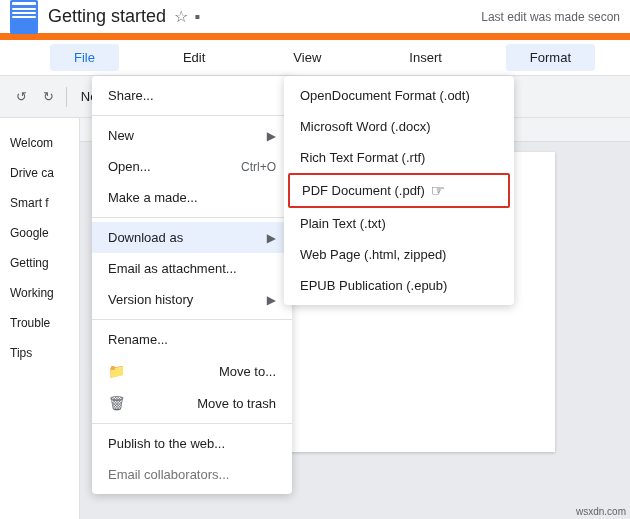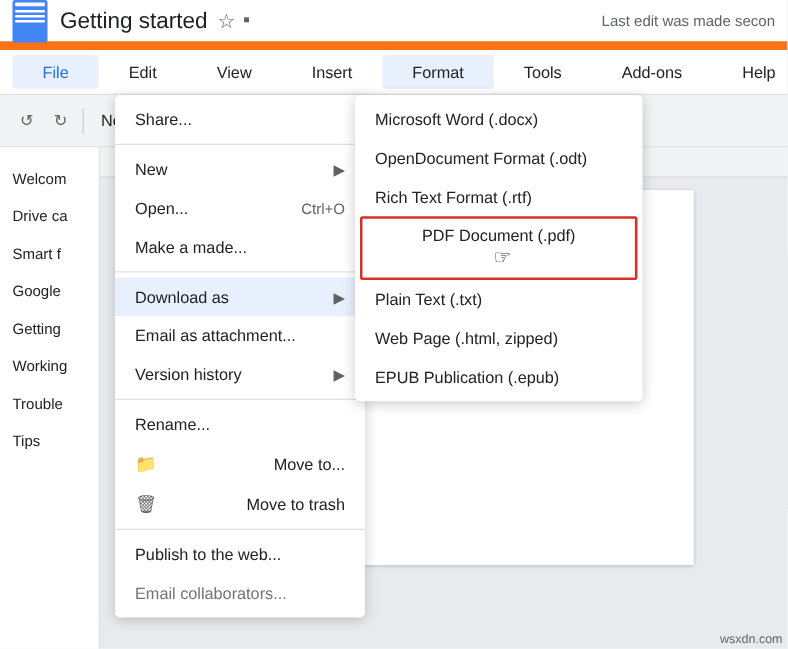--- a/index.html
+++ b/index.html
@@ -76,20 +76,21 @@
       height: 36px;
       border-bottom: 1px solid #e0e0e0;
     }
     .menu-item {
       padding: 6px 24px;
       font-size: 13px;
       color: #202124;
       cursor: pointer;
       border-radius: 3px;
       white-space: nowrap;
+      margin-left: 40px;
     }
     .menu-item.active {
       background: #e8f0fe;
       color: #1a73e8;
     }
     .menu-item.format-active {
       background: #e8f0fe;
     }
 
     
@@ -243,21 +244,20 @@
       color: #202124;
       cursor: pointer;
       white-space: nowrap;
     }
     .submenu-item.highlighted {
       background: #fff;
       border: 2px solid #d93025;
       border-radius: 2px;
       margin: 0 4px;
       padding: 6px 12px;
-      flex-direction: column;
     }
     .cursor-hand {
       display: inline-block;
       margin-left: 6px;
       font-size: 16px;
     }
 
     .watermark {
       position: absolute;
       bottom: 2px;
@@ -378,24 +378,24 @@
   <div class="dropdown-item">
     <span>Publish to the web...</span>
   </div>
   <div class="dropdown-item disabled">
     <span>Email collaborators...</span>
   </div>
 </div>
 
 <div class="download-submenu">
   <div class="submenu-item">
+    <span>OpenDocument Format (.odt)</span>
+  </div>
+  <div class="submenu-item">
     <span>Microsoft Word (.docx)</span>
-  </div>
-  <div class="submenu-item">
-    <span>OpenDocument Format (.odt)</span>
   </div>
   <div class="submenu-item">
     <span>Rich Text Format (.rtf)</span>
   </div>
   <div class="submenu-item highlighted">
     <span>PDF Document (.pdf)</span>
     <span class="cursor-hand">☞</span>
   </div>
   <div class="submenu-item">
     <span>Plain Text (.txt)</span>

